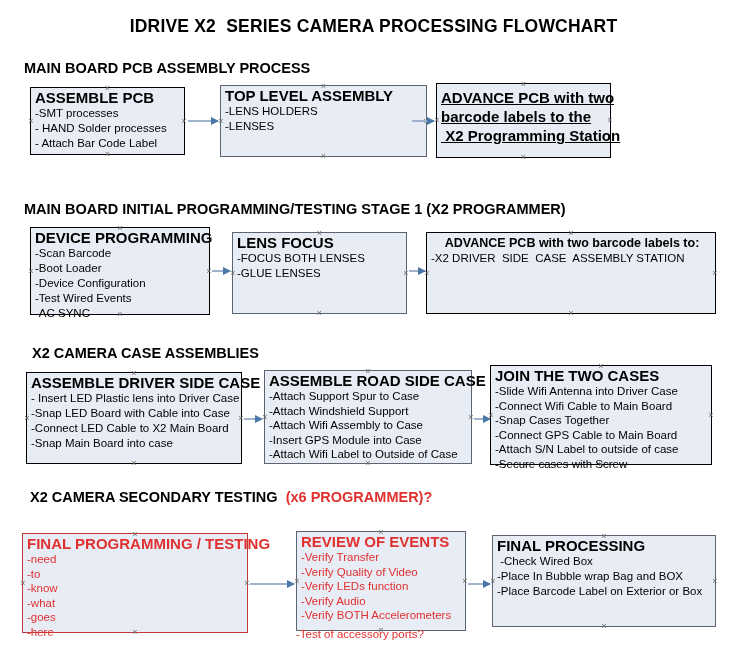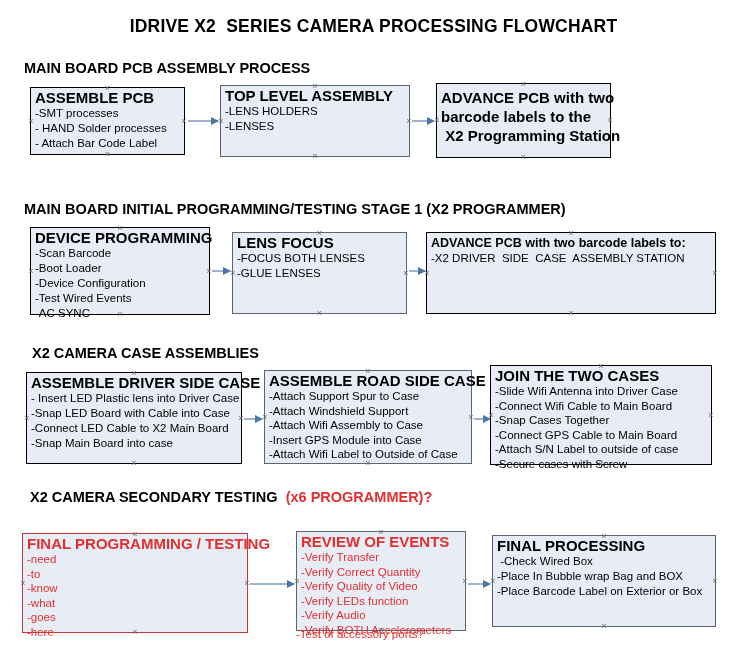--- a/index.html
+++ b/index.html
@@ -60,25 +60,25 @@
     font-weight: bold;
     line-height: 16px;
     white-space: pre;
   }
   .node .line {
     font-size: 11.5px;
     line-height: 15px;
     white-space: pre;
   }
   .node.red .title, .node.red .line { color: #e03030; }
-  .node .title.small { font-size: 12.5px; }
+  .node .title.small { font-size: 12.5px; text-align: center; }
   .node .line.tight { line-height: 14.5px; }
 
   
-  .node .title.block { line-height: 19px; }
+  .node .title.block { line-height: 19px; text-decoration: underline; }
 
   
   .handle {
     position: absolute;
     width: 7px;
     height: 7px;
     margin-left: -3.5px;
     margin-top: -3.5px;
     color: #6b6b6b;
     font-size: 9px;
@@ -131,21 +131,21 @@
     <div class="line">- Attach Bar Code Label</div>
   </div>
   <span class="handle" style="left:50%;  top:0;"></span>
   <span class="handle" style="left:50%;  top:100%;"></span>
   <span class="handle" style="left:0;    top:50%;"></span>
   <span class="handle" style="left:100%; top:50%;"></span>
 </div>
 
 <div class="arrow" style="left:188px; top:120px; width:30px;"></div>
 
-<div class="node grayborder" style="left:220px; top:85px; width:190px; height:72px;">
+<div class="node grayborder" style="left:220px; top:85px; width:207px; height:72px;">
   <div class="body">
     <div class="title">TOP LEVEL ASSEMBLY</div>
     <div class="line">-LENS HOLDERS</div>
     <div class="line">-LENSES</div>
   </div>
   <span class="handle" style="left:50%;  top:0;"></span>
   <span class="handle" style="left:50%;  top:100%;"></span>
   <span class="handle" style="left:0;    top:50%;"></span>
   <span class="handle" style="left:100%; top:50%;"></span>
 </div>
@@ -276,21 +276,20 @@
   <span class="handle" style="left:0;    top:50%;"></span>
   <span class="handle" style="left:100%; top:50%;"></span>
 </div>
 
 <div class="arrow" style="left:250px; top:583px; width:44px;"></div>
 
 <div class="node red grayborder" style="left:296px; top:531px; width:170px; height:100px;">
   <div class="body">
     <div class="title">REVIEW OF EVENTS</div>
     <div class="line tight">-Verify Transfer</div>
-    <div class="line tight">-Verify Correct Quantity</div>
     <div class="line tight">-Verify Quality of Video</div>
     <div class="line tight">-Verify LEDs function</div>
     <div class="line tight">-Verify Audio</div>
     <div class="line tight">-Verify BOTH Accelerometers</div>
   </div>
   <span class="handle" style="left:50%;  top:0;"></span>
   <span class="handle" style="left:50%;  top:100%;"></span>
   <span class="handle" style="left:0;    top:50%;"></span>
   <span class="handle" style="left:100%; top:50%;"></span>
 </div>

